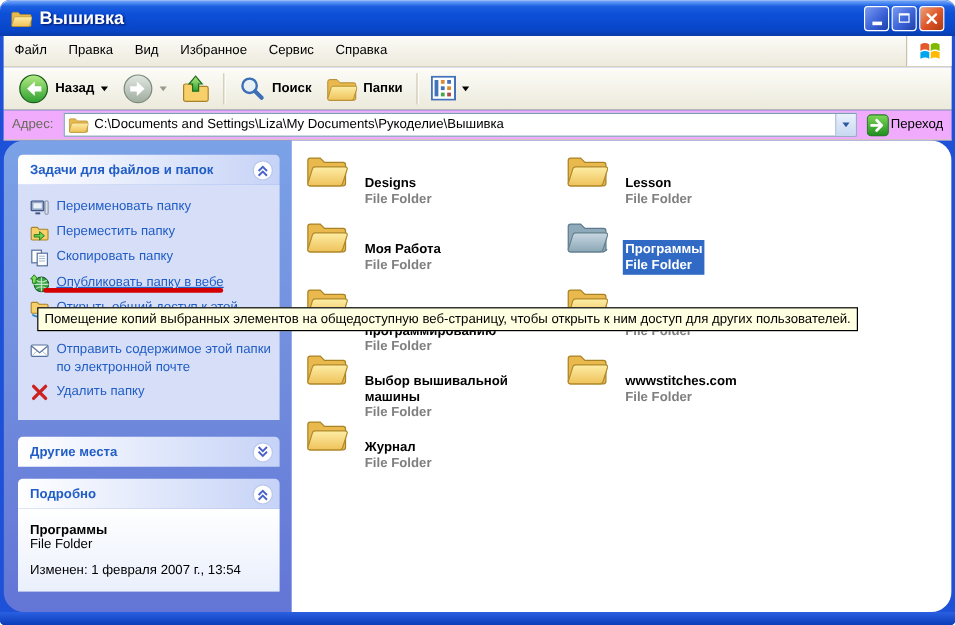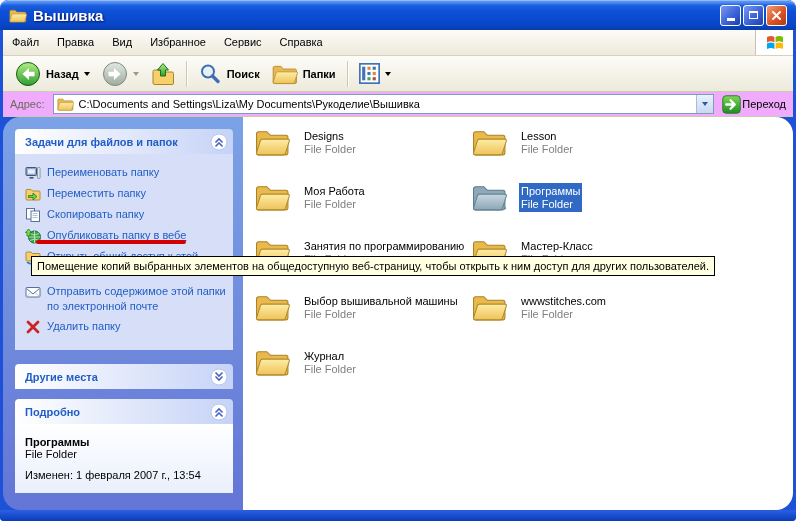--- a/index.html
+++ b/index.html
@@ -57,21 +57,21 @@
   .task .ticon { width:16px; height:16px; margin-right:6px; flex:none; }
   .task.hover .tlabel-text { text-decoration:underline; }
   .panel-b.details { background:linear-gradient(#ffffff,#e9effc); padding:12px 10px; color:#000; }
   .d-name { font-weight:bold; }
   .d-type { margin-bottom:9px; }
 
   .filearea { position:absolute; left:240px; right:0; top:0; bottom:0; background:#fff;
     padding:10px 0 0 10px; display:grid; grid-template-columns:217px 217px; grid-auto-rows:55px; align-content:start; }
   .tile { display:flex; align-items:flex-start; }
   .tile .ficon { width:35px; height:30px; margin:0 12px 0 2px; flex:none; }
-  .tile .tlabel { display:inline-block; padding:2px 2px 1px 2px; line-height:13px; margin-top:1px; }
+  .tile .tlabel { display:inline-block; padding:2px 2px 1px 2px; line-height:13px; margin-top:18px;font-weight:bold; }
   .tile .fname { display:block; color:#000; }
   .tile .ftype { display:block; color:#7f7f7f; }
   .tile.selected .tlabel { background:#316ac5; }
   .tile.selected .fname, .tile.selected .ftype { color:#fff; }
 
   
   .tooltip { position:absolute; left:31px; top:256px; z-index:50; background:#ffffe1; border:1px solid #000;
     padding:3px 5px; white-space:nowrap; color:#000; }
   .redline { position:absolute; left:36px; top:240px; width:150px; height:4px; background:#d40000; border-radius:2px; z-index:40; }
 

